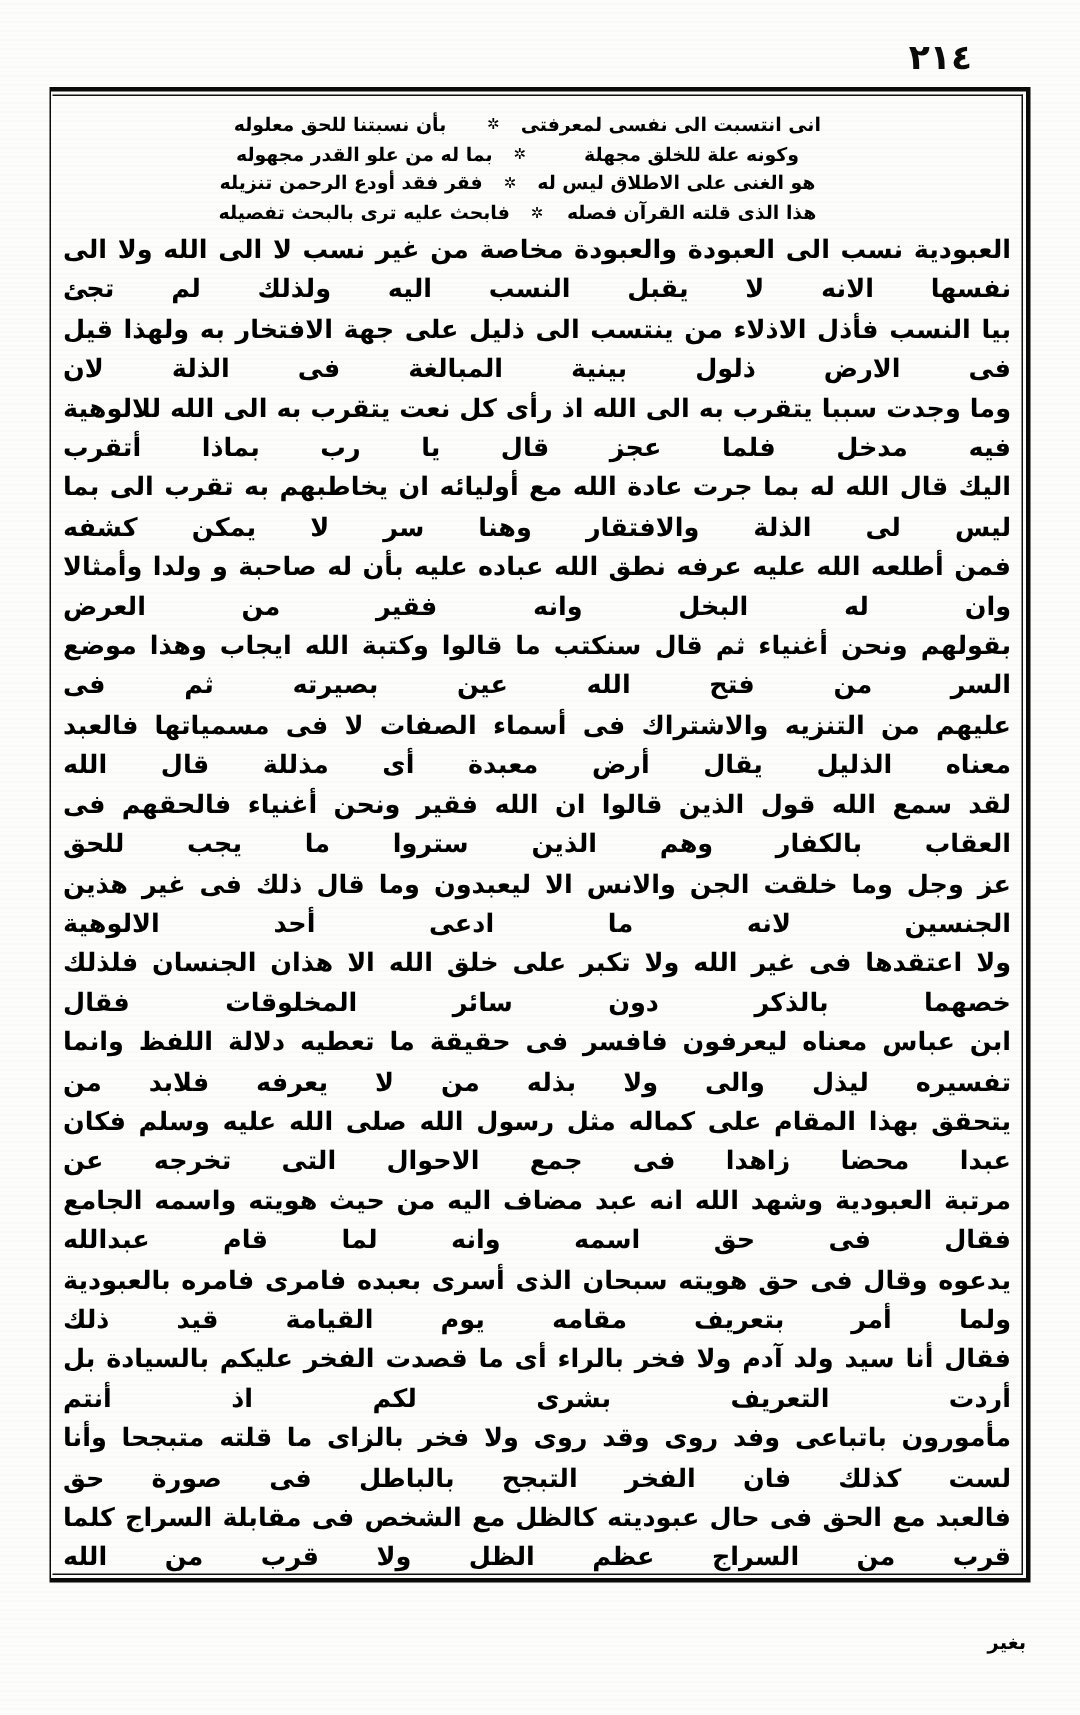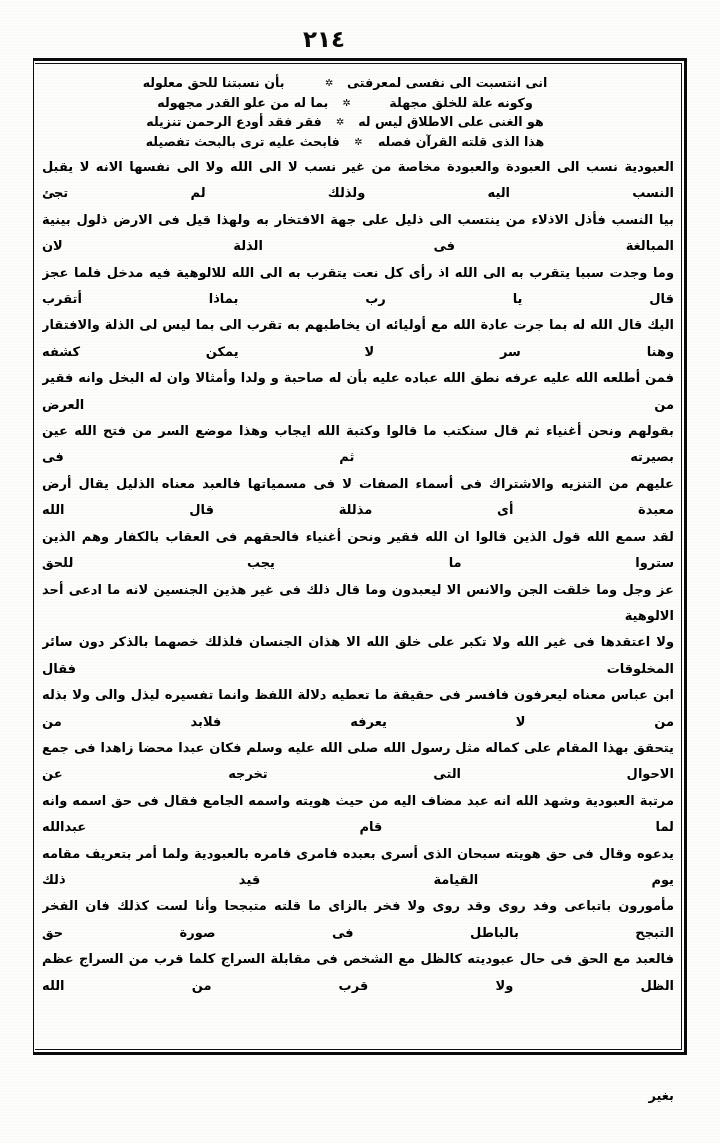--- a/index.html
+++ b/index.html
@@ -23,21 +23,21 @@
     inset: 0;
     background: #fdfdfc;
   }
 
   
   .folio {
     position: absolute;
     top: 26px;
     left: 0;
     right: 72px;
-    text-align: center;
+    text-align: right;
     direction: rtl;
     font-family: "DejaVu Sans", sans-serif;
     font-size: 23px;
     font-weight: 700;
     letter-spacing: 1px;
     color: #0b0b0b;
   }
 
   
   .frame {
@@ -87,36 +87,36 @@
     line-height: 19.5px;
     font-weight: 700;
     white-space: nowrap;
     direction: rtl;
     padding-right: 26px;
   }
   .hemistich {
     display: inline-block;
   }
   .hemistich.first { min-width: 168px; }
-  .hemistich.second { min-width: 168px; text-align: left; }
+  .hemistich.second { min-width: 168px; text-align: center; }
   .verse-sep {
     font-size: 10px;
     line-height: 1;
     transform: translateY(-1px);
   }
 
   
   .body-block {
     margin-top: 2px;
     direction: rtl;
     text-align: justify;
     text-align-last: justify;
   }
   .body-line {
-    font-size: 13px;
+    font-size: 17px;
     line-height: 26.4px;
     font-weight: 700;
     letter-spacing: -0.2px;
     white-space: nowrap;
     overflow: hidden;
     display: block;
     transform-origin: right center;
   }
   
   .body-line > span {
@@ -124,21 +124,21 @@
     width: 100%;
     text-align: justify;
     text-align-last: justify;
     white-space: normal;
   }
 
   
   .catchword {
     position: absolute;
     bottom: 40px;
-    right: 46px;
+    right: 36px;
     font-size: 13px;
     font-weight: 700;
     direction: rtl;
   }
 
   
   .grain {
     position: absolute;
     inset: 0;
     pointer-events: none;
@@ -193,20 +193,21 @@
         <div class="body-line"><span>فمن أطلعه الله عليه عرفه نطق الله عباده عليه بأن له صاحبة و ولدا وأمثالا وان له البخل وانه فقير من العرض</span></div>
         <div class="body-line"><span>بقولهم ونحن أغنياء ثم قال سنكتب ما قالوا وكتبة الله ايجاب وهذا موضع السر من فتح الله عين بصيرته ثم فى</span></div>
         <div class="body-line"><span>عليهم من التنزيه والاشتراك فى أسماء الصفات لا فى مسمياتها فالعبد معناه الذليل يقال أرض معبدة أى مذللة قال الله</span></div>
         <div class="body-line"><span>لقد سمع الله قول الذين قالوا ان الله فقير ونحن أغنياء فالحقهم فى العقاب بالكفار وهم الذين ستروا ما يجب للحق</span></div>
         <div class="body-line"><span>عز وجل وما خلقت الجن والانس الا ليعبدون وما قال ذلك فى غير هذين الجنسين لانه ما ادعى أحد الالوهية</span></div>
         <div class="body-line"><span>ولا اعتقدها فى غير الله ولا تكبر على خلق الله الا هذان الجنسان فلذلك خصهما بالذكر دون سائر المخلوقات فقال</span></div>
         <div class="body-line"><span>ابن عباس معناه ليعرفون فافسر فى حقيقة ما تعطيه دلالة اللفظ وانما تفسيره ليذل والى ولا بذله من لا يعرفه فلابد من</span></div>
         <div class="body-line"><span>يتحقق بهذا المقام على كماله مثل رسول الله صلى الله عليه وسلم فكان عبدا محضا زاهدا فى جمع الاحوال التى تخرجه عن</span></div>
         <div class="body-line"><span>مرتبة العبودية وشهد الله انه عبد مضاف اليه من حيث هويته واسمه الجامع فقال فى حق اسمه وانه لما قام عبدالله</span></div>
         <div class="body-line"><span>يدعوه وقال فى حق هويته سبحان الذى أسرى بعبده فامرى فامره بالعبودية ولما أمر بتعريف مقامه يوم القيامة قيد ذلك</span></div>
+        <div class="body-line"><span>فقال أنا سيد ولد آدم ولا فخر بالراء أى ما قصدت الفخر عليكم بالسيادة بل أردت التعريف بشرى لكم اذ أنتم</span></div>
         <div class="body-line"><span>مأمورون باتباعى وفد روى وقد روى ولا فخر بالزاى ما قلته متبجحا وأنا لست كذلك فان الفخر التبجح بالباطل فى صورة حق</span></div>
         <div class="body-line"><span>فالعبد مع الحق فى حال عبوديته كالظل مع الشخص فى مقابلة السراج كلما قرب من السراج عظم الظل ولا قرب من الله</span></div>
 
       </div>
 
     </div>
   </div>
 
   <div class="catchword">بغير</div>
 

